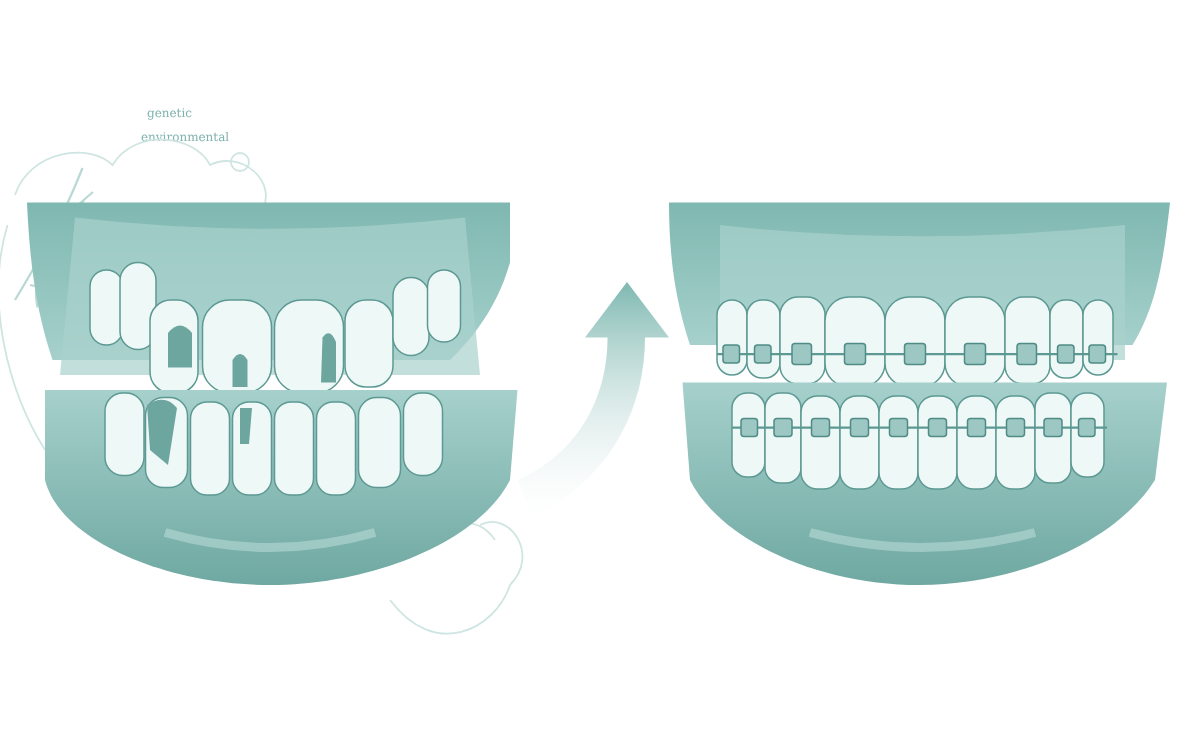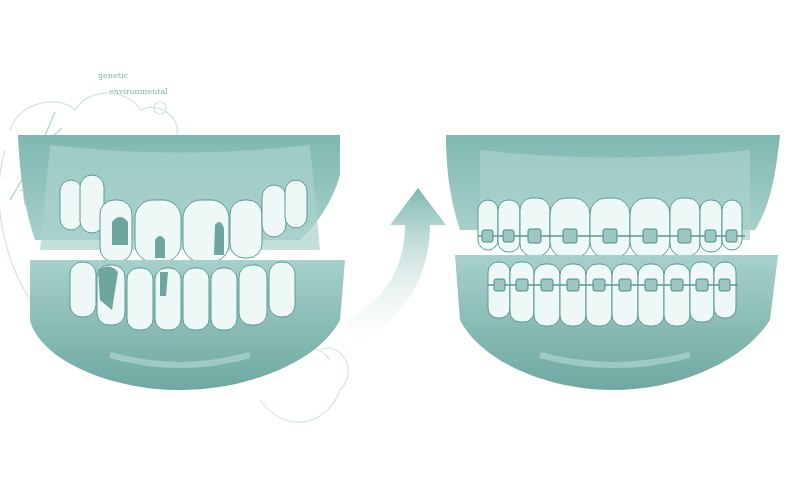--- a/index.html
+++ b/index.html
@@ -4,21 +4,21 @@
 <style>
   html, body { margin:0; padding:0; background:#ffffff; }
   body { width:800px; height:500px; position:relative; overflow:hidden; font-family:"DejaVu Sans", sans-serif; }
   svg { position:absolute; left:0; top:0; }
   .label { position:absolute; font-size:8px; color:#7fb3ad; font-family:"DejaVu Serif", serif; }
 </style>
 </head>
 <body>
 
 <div class="label" style="left:98px;top:71px;">genetic</div>
-<div class="label" style="left:109px;top:87px;">environmental</div>
+<div class="label" style="left:94px;top:87px;">environmental</div>
 
 <svg width="800" height="500" viewBox="0 0 800 500">
   <defs>
     <linearGradient id="arrowGrad" x1="0" y1="1" x2="0" y2="0">
       <stop offset="0" stop-color="#ffffff" stop-opacity="0.2"></stop>
       <stop offset="1" stop-color="#7fb8b1"></stop>
     </linearGradient>
     <linearGradient id="gumGrad" x1="0" y1="0" x2="0" y2="1">
       <stop offset="0" stop-color="#7fb8b1"></stop>
       <stop offset="1" stop-color="#a6d0cb"></stop>

